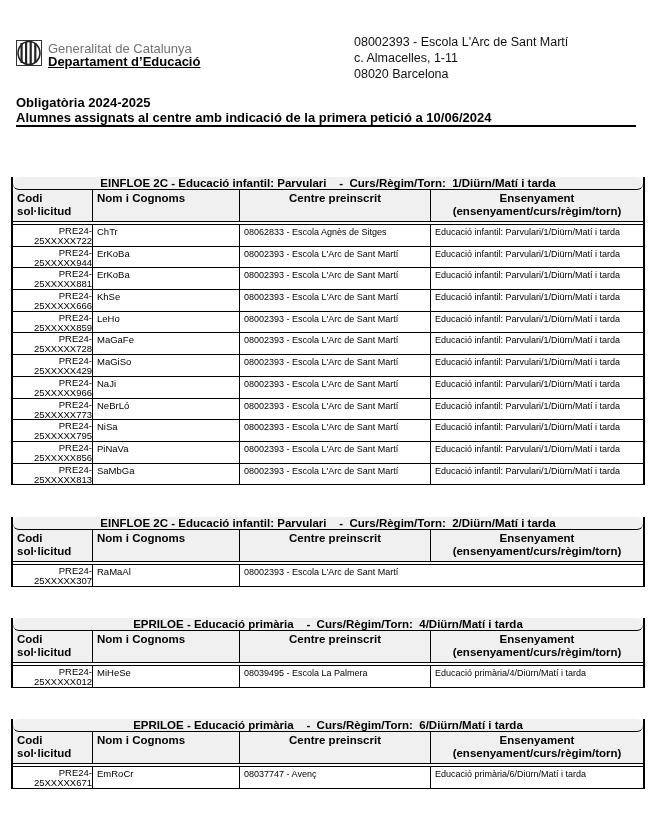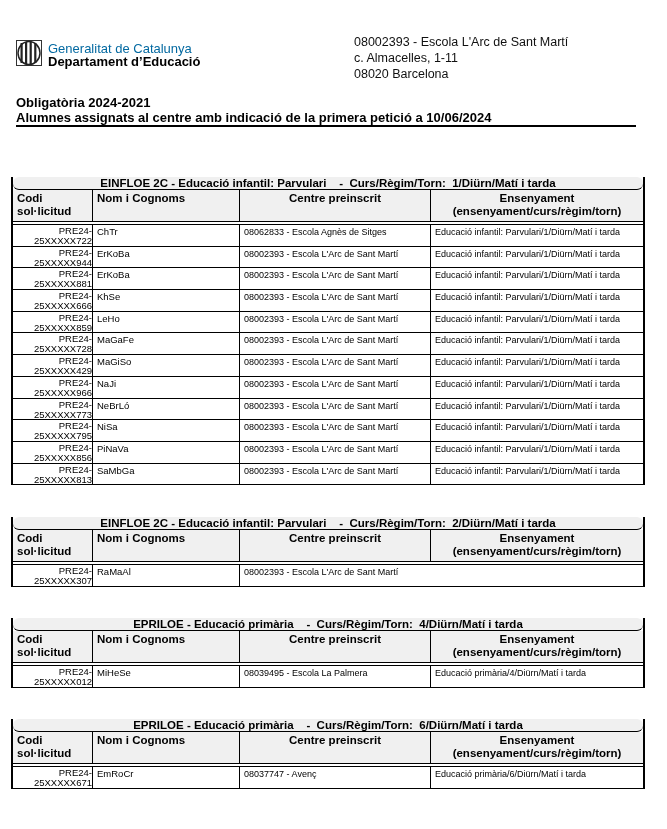--- a/index.html
+++ b/index.html
@@ -1,21 +1,21 @@
 <!DOCTYPE html>
 <html><head>
 <meta charset="utf-8">
 <style>
   html, body { margin:0; padding:0; background:#ffffff; }
   body { width:667px; height:829px; position:relative; overflow:hidden;
          font-family:"Liberation Sans", sans-serif; color:#000; }
   .logo { position:absolute; left:16px; top:40px; width:26px; height:26px; }
   .brand { position:absolute; left:48px; top:42px; line-height:13px; }
-  .brand .l1 { font-size:13px; color:#0369a1; }
-  .brand .l2 { font-size:13px; font-weight:bold; }
+  .brand .l1 { font-size:13px; color:#737373; }
+  .brand .l2 { font-size:13px; font-weight:bold;text-decoration:underline; }
   .school { position:absolute; left:354px; top:34px; font-size:12.5px; line-height:16px; color:#111; }
   .title { position:absolute; left:16px; top:95px; font-size:13px; font-weight:bold; line-height:15px; }
   .rule { position:absolute; left:16px; top:125px; width:620px; height:2px; background:#000; }
 
   .tbl { position:absolute; left:11px; width:630px; border-left:2px solid #000; border-right:2px solid #000; box-sizing:content-box; }
   .tbl .trow-title { height:12px; background:#f0f0f0; font-size:11.5px; font-weight:bold; text-align:center; line-height:13px; white-space:pre; border-bottom:1px solid #000;border-radius:6px; }
   .tbl .hdr { display:grid; grid-template-columns:80px 147px 191px 1fr; height:31px; background:#f0f0f0; border-bottom:1px solid #000; }
   .tbl .hdr > div { font-size:11.5px; font-weight:bold; line-height:13px; padding:2px 4px; border-right:1.5px solid #000; }
   .tbl .hdr > div:last-child { border-right:none; text-align:center; }
   .tbl .hdr > div.c3 { text-align:center; }
@@ -41,21 +41,21 @@
 <div class="brand">
   <div class="l1">Generalitat de Catalunya</div>
   <div class="l2">Departament d’Educació</div>
 </div>
 <div class="school">
   <div>08002393 - Escola L'Arc de Sant Martí</div>
   <div>c. Almacelles, 1-11</div>
   <div>08020 Barcelona</div>
 </div>
 <div class="title">
-  <div>Obligatòria 2024-2021</div>
+  <div>Obligatòria 2024-2025</div>
   <div>Alumnes assignats al centre amb indicació de la primera petició a 10/06/2024</div>
 </div>
 <div class="rule"></div>
 
 <div class="tbl" style="top:177px;">
   <div class="trow-title">EINFLOE 2C - Educació infantil: Parvulari    -  Curs/Règim/Torn:  1/Diürn/Matí i tarda</div>
   <div class="hdr">
     <div><span>Codi</span><br><span>sol·licitud</span></div>
     <div>Nom i Cognoms</div>
     <div class="c3">Centre preinscrit</div>

